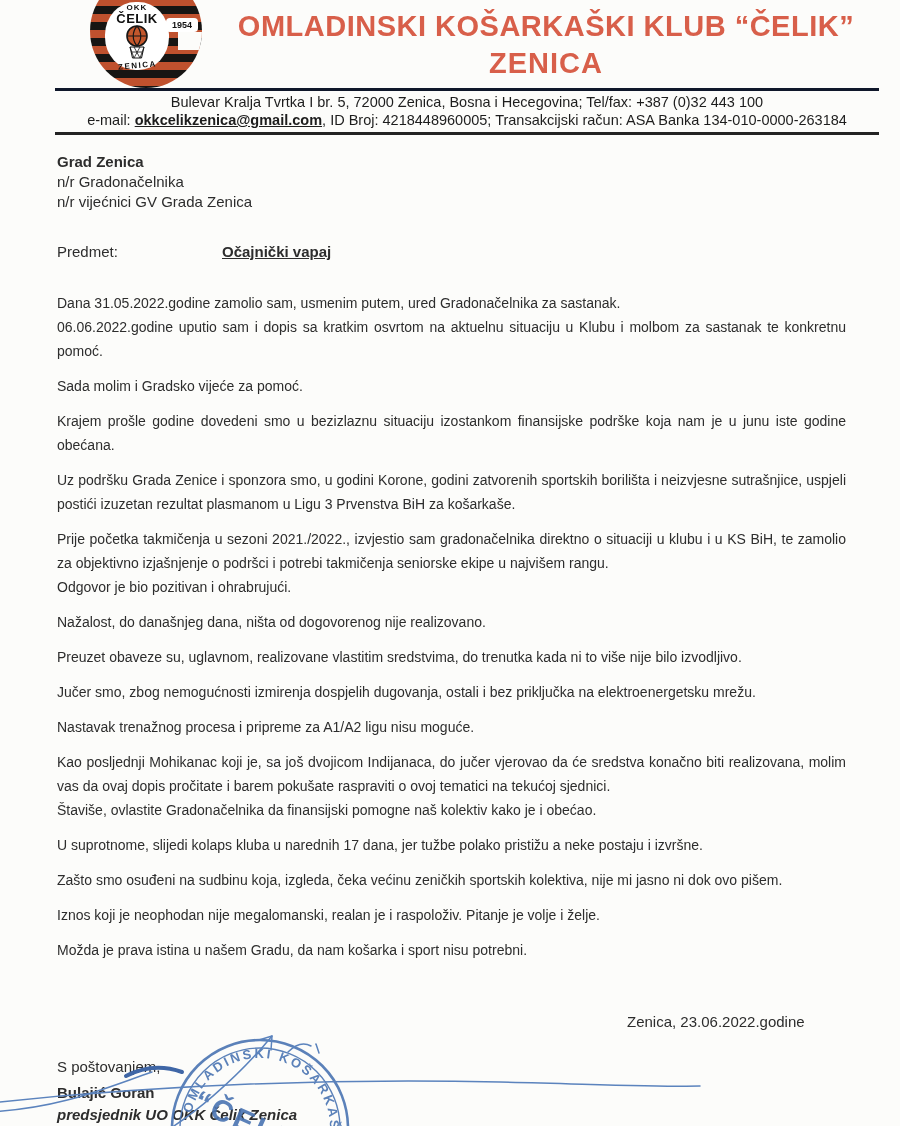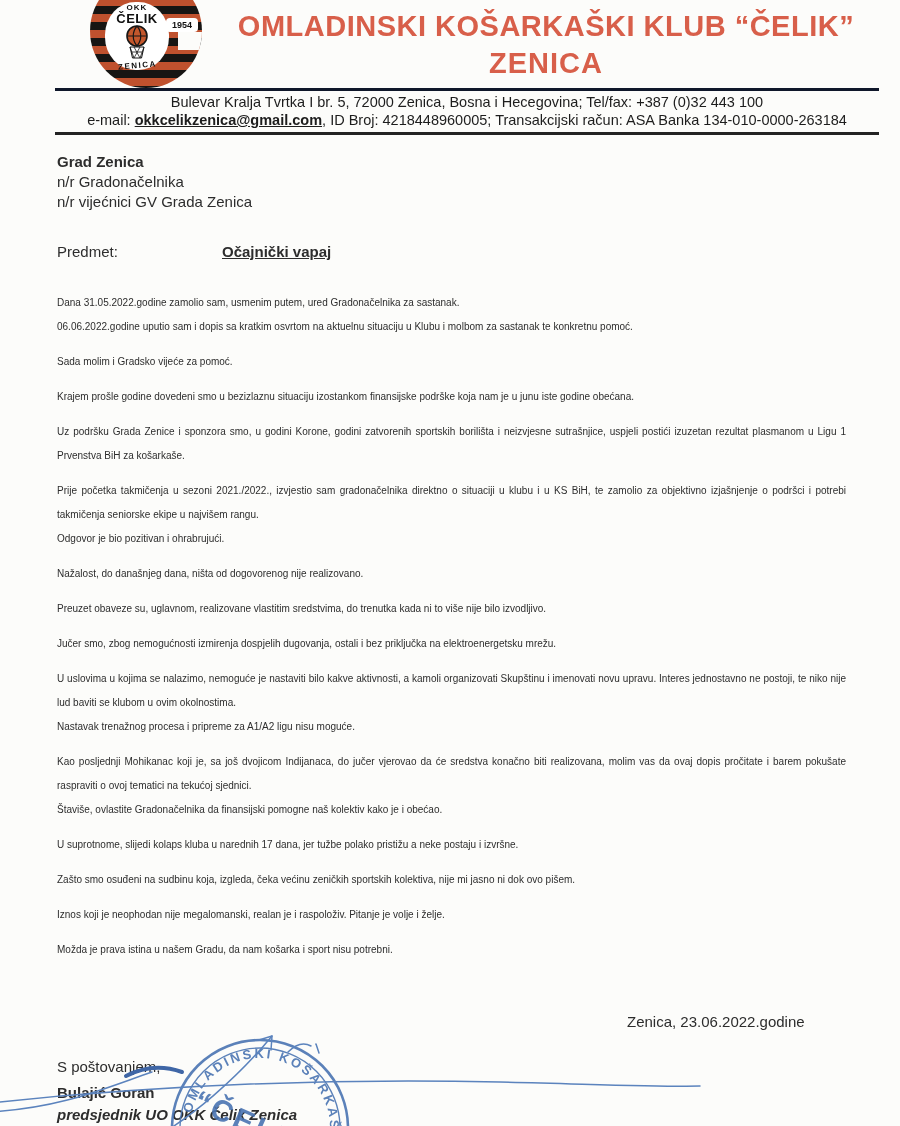--- a/index.html
+++ b/index.html
@@ -44,21 +44,21 @@
     padding:2px 0 3px 0;text-align:center;
   }
   .addr-line{font-size:14.5px;line-height:18px;color:#1d1d1d;}
   .email{font-weight:bold;text-decoration:underline;color:#1d1d1d;}
   
   .recipient{position:absolute;left:57px;top:152px;font-size:15px;line-height:20px;}
   .recipient .r1{font-weight:bold;}
   .subject-row{position:absolute;left:57px;top:243px;font-size:15px;}
   .subject-label{display:inline-block;}
   .subject-value{position:absolute;left:165px;top:0;font-weight:bold;text-decoration:underline;white-space:nowrap;}
-  .letter-body{position:absolute;left:57px;top:291px;width:789px;font-size:10px;}
+  .letter-body{position:absolute;left:57px;top:291px;width:789px;font-size:14px;}
   .para{margin:0 0 11px 0;}
   .seg{display:block;text-align:justify;line-height:24px;}
   .date-line{position:absolute;left:627px;top:1013px;font-size:15px;white-space:nowrap;}
   .closing{position:absolute;left:57px;top:1057px;font-size:15px;line-height:20px;z-index:3;}
   .closing .name{margin-top:6px;font-weight:bold;}
   .closing .role{margin-top:2px;font-style:italic;font-weight:600;}
   
   .stamp-svg{position:absolute;left:150px;top:1018px;z-index:4;opacity:.9;}
   .sig-svg{position:absolute;left:0;top:0;z-index:5;pointer-events:none;}
 </style>
@@ -109,37 +109,36 @@
         <span class="seg">Dana 31.05.2022.godine zamolio sam, usmenim putem, ured Gradonačelnika za sastanak.</span>
         <span class="seg">06.06.2022.godine uputio sam i dopis sa kratkim osvrtom na aktuelnu situaciju u Klubu i molbom za sastanak te konkretnu pomoć.</span>
       </p>
       <p class="para">
         <span class="seg">Sada molim i Gradsko vijeće za pomoć.</span>
       </p>
       <p class="para">
         <span class="seg">Krajem prošle godine dovedeni smo u bezizlaznu situaciju izostankom finansijske podrške koja nam je u junu iste godine obećana.</span>
       </p>
       <p class="para">
-        <span class="seg">Uz podršku Grada Zenice i sponzora smo, u godini Korone, godini zatvorenih sportskih borilišta i neizvjesne sutrašnjice, uspjeli postići izuzetan rezultat plasmanom u Ligu 1 Prvenstva BiH za košarkaše.</span>
+        <span class="seg">Uz podršku Grada Zenice i sponzora smo, u godini Korone, godini zatvorenih sportskih borilišta i neizvjesne sutrašnjice, uspjeli postići izuzetan rezultat plasmanom u Ligu 3 Prvenstva BiH za košarkaše.</span>
       </p>
       <p class="para">
         <span class="seg">Prije početka takmičenja u sezoni 2021./2022., izvjestio sam gradonačelnika direktno o situaciji u klubu i u KS BiH, te zamolio za objektivno izjašnjenje o podršci i potrebi takmičenja seniorske ekipe u najvišem rangu.</span>
         <span class="seg">Odgovor je bio pozitivan i ohrabrujući.</span>
       </p>
       <p class="para">
         <span class="seg">Nažalost, do današnjeg dana, ništa od dogovorenog nije realizovano.</span>
       </p>
       <p class="para">
         <span class="seg">Preuzet obaveze su, uglavnom, realizovane vlastitim sredstvima, do trenutka kada ni to više nije bilo izvodljivo.</span>
       </p>
       <p class="para">
         <span class="seg">Jučer smo, zbog nemogućnosti izmirenja dospjelih dugovanja, ostali i bez priključka na elektroenergetsku mrežu.</span>
       </p>
       <p class="para">
-        <span class="seg">U uslovima u kojima se nalazimo, nemoguće je nastaviti bilo kakve aktivnosti, a kamoli organizovati Skupštinu i imenovati novu upravu. Interes jednostavno ne postoji, te niko nije lud baviti se klubom u ovim okolnostima.</span>
         <span class="seg">Nastavak trenažnog procesa i pripreme za A1/A2 ligu nisu moguće.</span>
       </p>
       <p class="para">
         <span class="seg">Kao posljednji Mohikanac koji je, sa još dvojicom Indijanaca, do jučer vjerovao da će sredstva konačno biti realizovana, molim vas da ovaj dopis pročitate i barem pokušate raspraviti o ovoj tematici na tekućoj sjednici.</span>
         <span class="seg">Štaviše, ovlastite Gradonačelnika da finansijski pomogne naš kolektiv kako je i obećao.</span>
       </p>
       <p class="para">
         <span class="seg">U suprotnome, slijedi kolaps kluba u narednih 17 dana, jer tužbe polako pristižu a neke postaju i izvršne.</span>
       </p>
       <p class="para">

